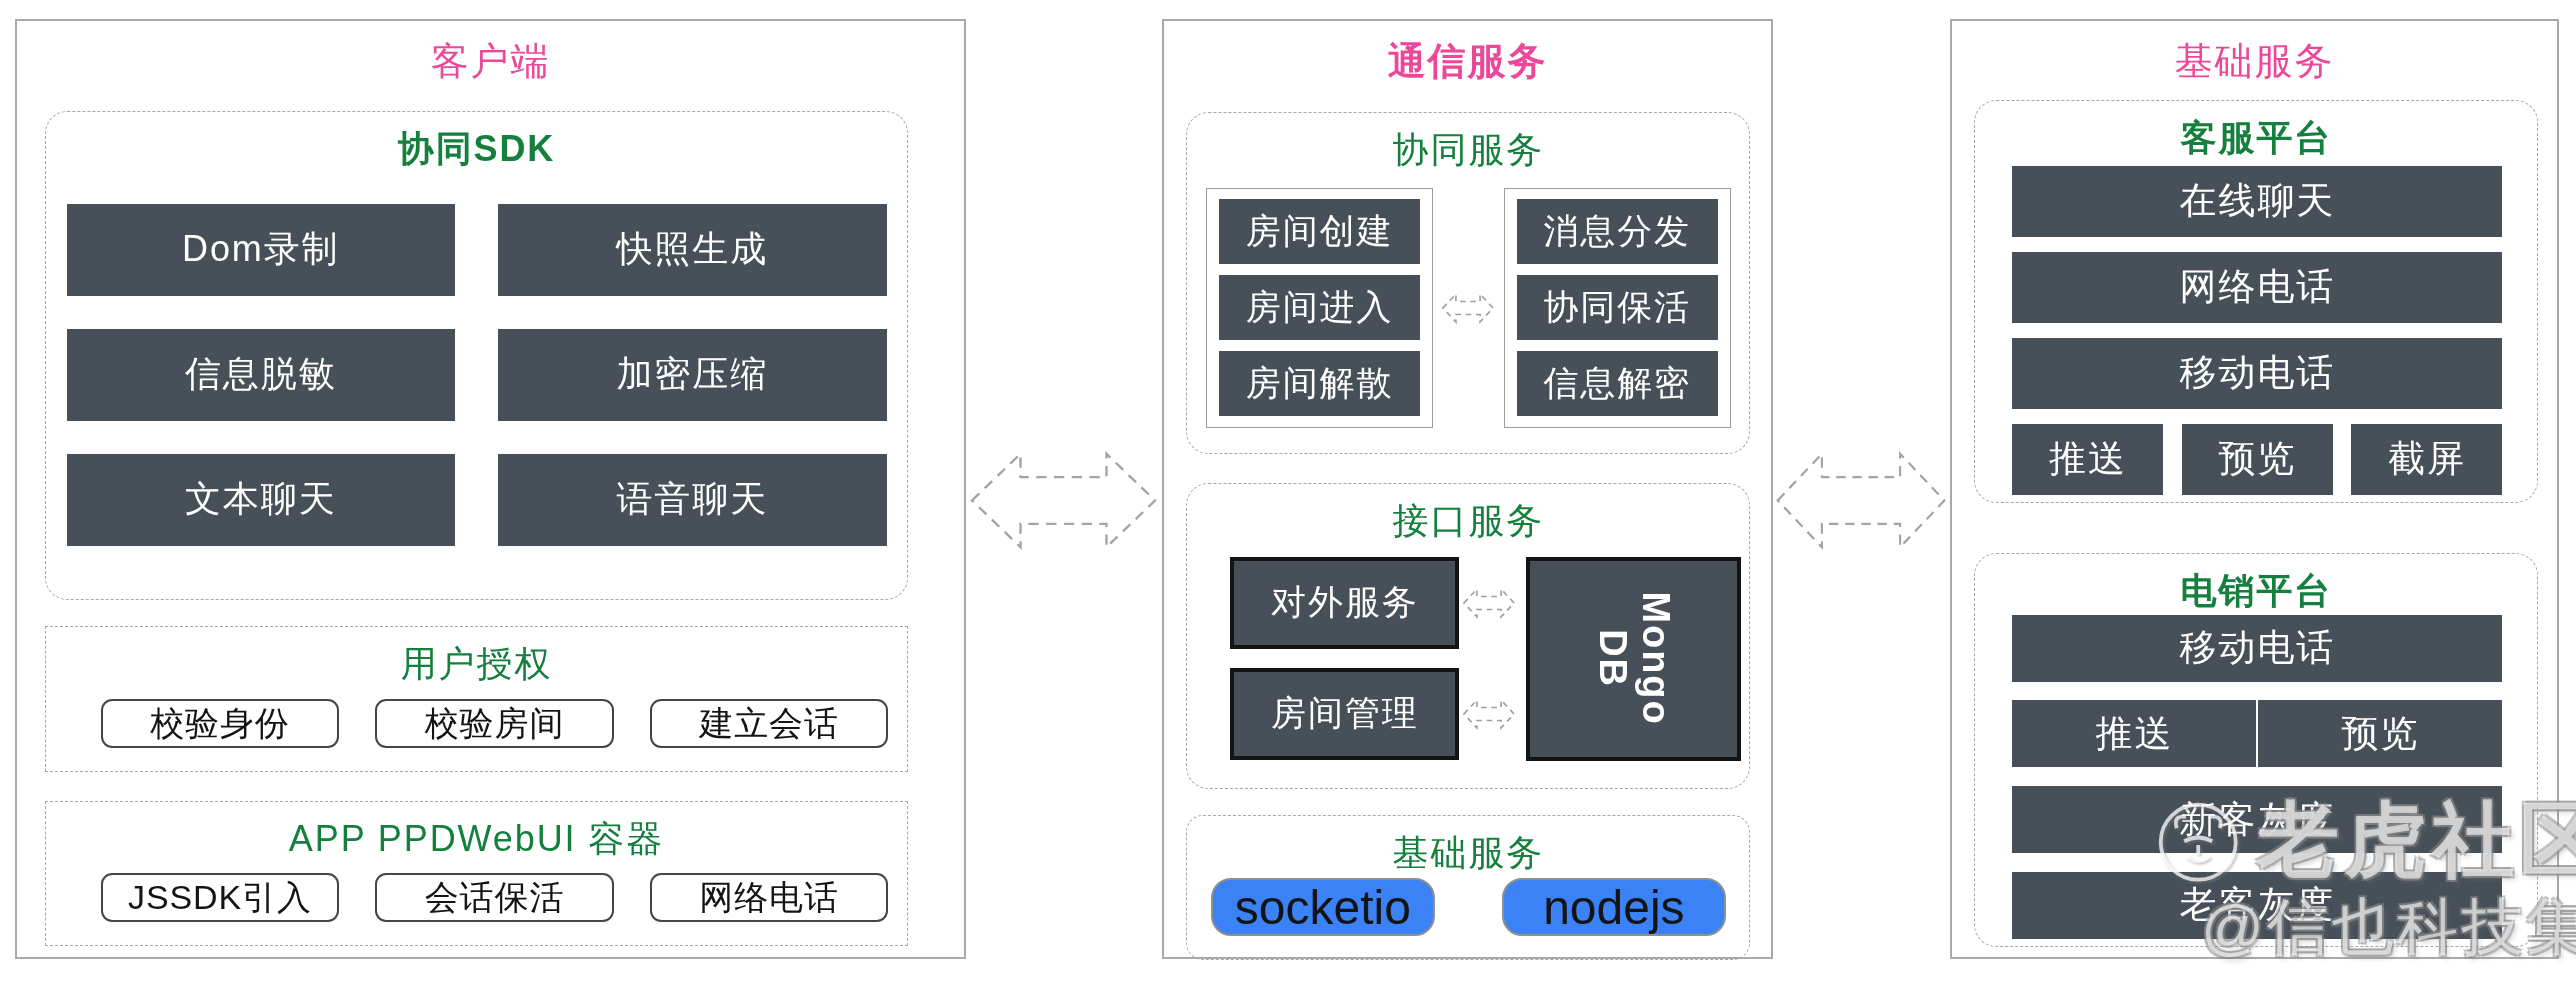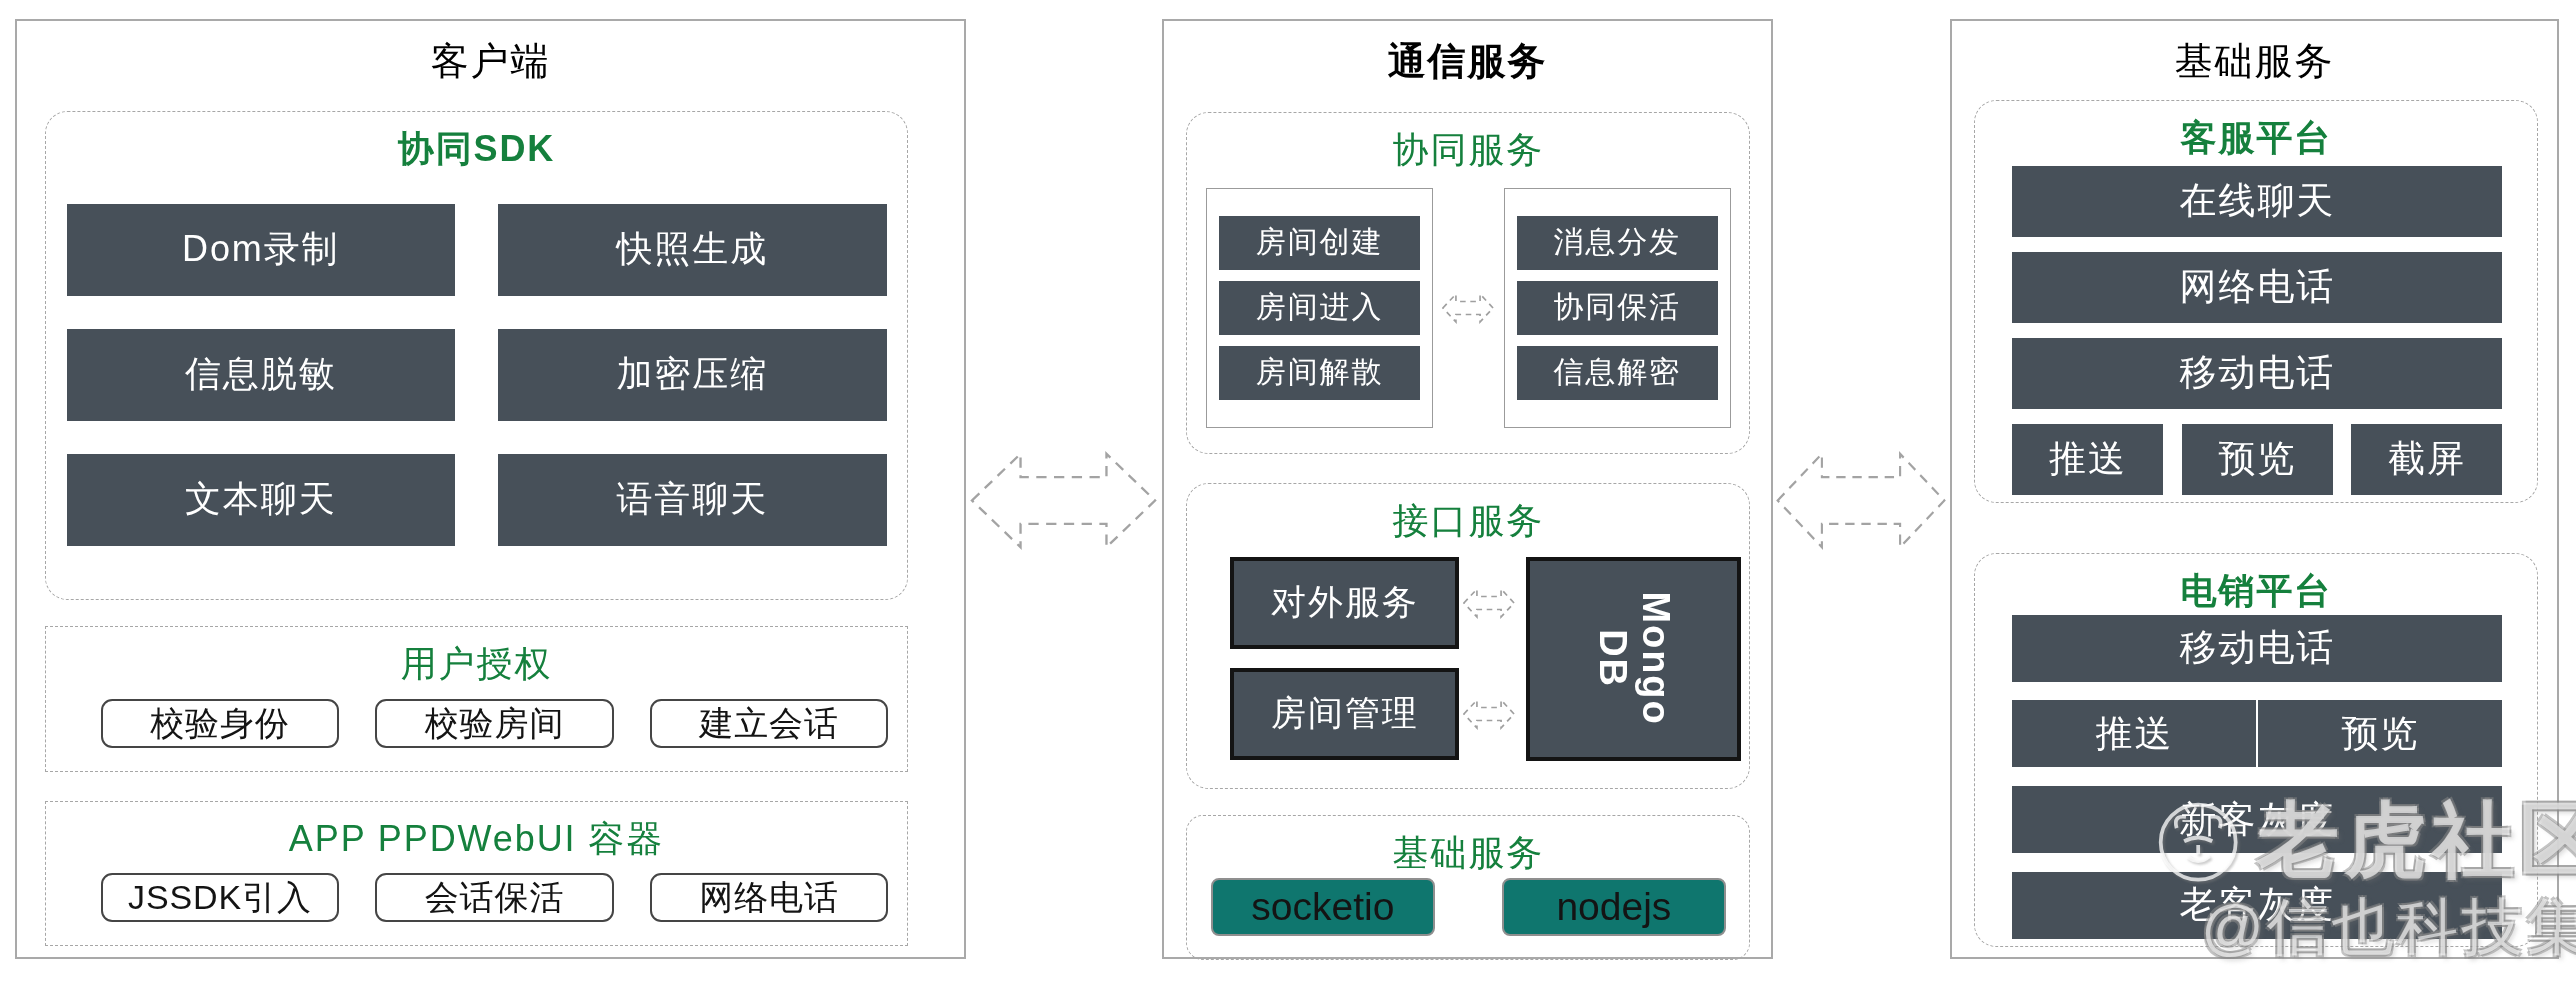--- a/index.html
+++ b/index.html
@@ -5,49 +5,49 @@
   html,body{margin:0;padding:0;background:#ffffff;}
   .canvas{
     position:relative;width:2576px;height:983px;background:#ffffff;
     font-family:"Liberation Sans","DejaVu Sans",sans-serif;color:#262626;overflow:hidden;
   }
   
   .panel{position:absolute;top:18.7px;height:940px;border:2.8px solid #a9a9a9;background:#fff;box-sizing:border-box;}
   .panel-client{left:15px;width:951px;}
   .panel-comm{left:1162px;width:611px;}
   .panel-mid{left:1950px;width:609px;}
-  .panel-title{position:absolute;top:15px;left:0;right:0;text-align:center;font-size:38px;font-weight:400;color:#000000;letter-spacing:1.9px;}
+  .panel-title{position:absolute;top:15px;left:0;right:0;text-align:center;font-size:38px;font-weight:400;color:#ec4899;letter-spacing:1.9px;}
   .panel-title.bold{font-weight:700;}
   
   .dashed{position:absolute;border:1.9px dashed #a7a7a7;box-sizing:border-box;background:transparent;}
   .rounded{border-radius:22.4px;}
   .sec-title{position:absolute;top:13px;left:0;right:0;text-align:center;font-size:36px;font-weight:400;color:#15803d;letter-spacing:1.9px;}
   .sec-title.bold{font-weight:700;}
   
   .darkbox{background:#475059;color:#ffffff;display:flex;align-items:center;justify-content:center;
            font-size:36px;letter-spacing:1.9px;box-sizing:border-box;}
   
   .sdk-grid{position:absolute;left:20.5px;right:20.5px;top:92px;display:grid;grid-template-columns:1fr 1fr;column-gap:43px;row-gap:33px;}
   .sdk-grid .darkbox{height:92px;}
   
   .pill-row{position:absolute;left:18.7px;right:18.7px;bottom:22.4px;display:flex;justify-content:space-between;}
   .pill{width:248px;height:49px;border:2.8px solid #454545;border-radius:11.2px;background:#fff;
         display:flex;align-items:center;justify-content:center;font-size:34px;color:#141414;box-sizing:border-box;letter-spacing:0.9px;margin-left:36px;}
   
   .collab-row{position:absolute;top:75px;left:18.7px;right:18.7px;display:flex;align-items:center;justify-content:space-between;}
   .group{width:227px;height:240px;border:1.9px solid #9b9b9b;background:#fff;box-sizing:border-box;
          display:flex;flex-direction:column;justify-content:center;gap:11.2px;padding:0 12px;}
-  .group .darkbox{height:54px;font-size:30px;}
+  .group .darkbox{height:65px;font-size:35px;}
   .api-box{position:absolute;left:43px;width:229px;height:92px;border:4.7px solid #141414;font-size:35px;}
   .mongo-box{position:absolute;left:339px;top:73px;width:215px;height:204px;border:4.7px solid #141414;
              background:#475059;display:flex;align-items:center;justify-content:center;box-sizing:border-box;}
   .mongo-text{transform:rotate(90deg);color:#fff;font-size:38px;font-weight:600;line-height:1.12;text-align:center;letter-spacing:1.9px;white-space:nowrap;}
   .base-row{position:absolute;left:0;right:0;bottom:22.4px;display:flex;justify-content:center;gap:67px;}
-  .base-pill{width:224px;height:58px;border:2.8px solid #8f8f8f;border-radius:8px;background:#0f766e;
-             display:flex;align-items:center;justify-content:center;font-size:39px;color:#141414;box-sizing:border-box;}
+  .base-pill{width:224px;height:58px;border:2.8px solid #8f8f8f;border-radius:20px;background:#3b82f6;
+             display:flex;align-items:center;justify-content:center;font-size:48px;color:#141414;box-sizing:border-box;}
   
   .bar-stack{position:absolute;left:37px;right:35px;display:flex;flex-direction:column;}
   .bar{height:71px;font-size:37px;}
   .row3{display:flex;justify-content:space-between;}
   .row3 .darkbox{width:151px;height:71px;font-size:37px;}
   .row2{display:flex;justify-content:space-between;}
   .row2 .darkbox{width:244px;height:67px;font-size:37px;}
   .tm-bar{height:67px;font-size:37px;}
   
   .flow-arrow{position:absolute;}

